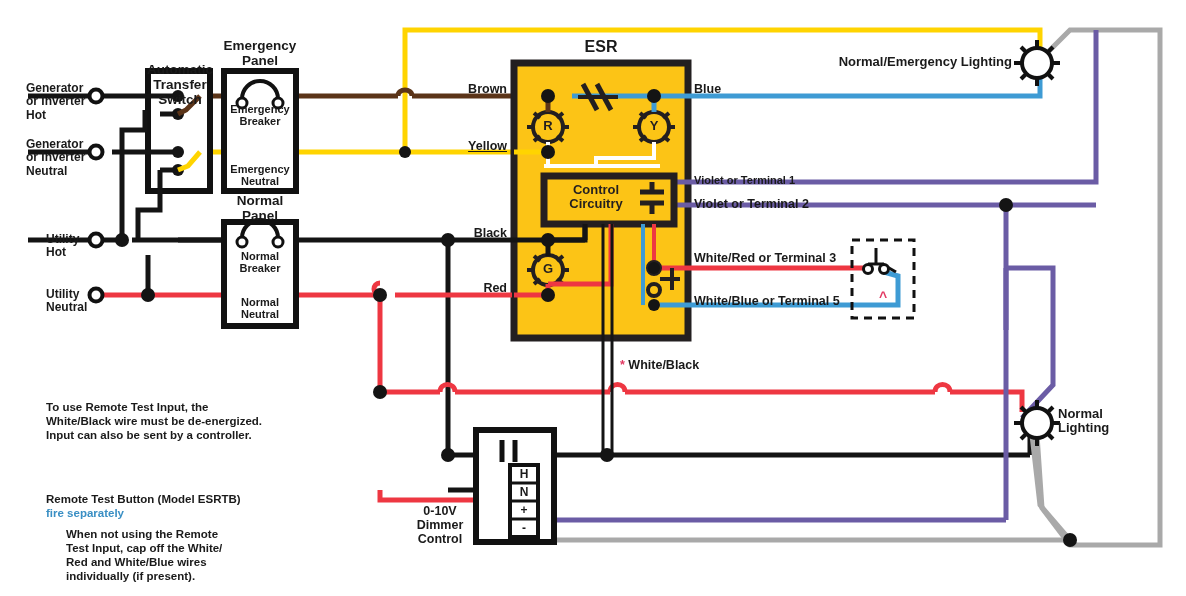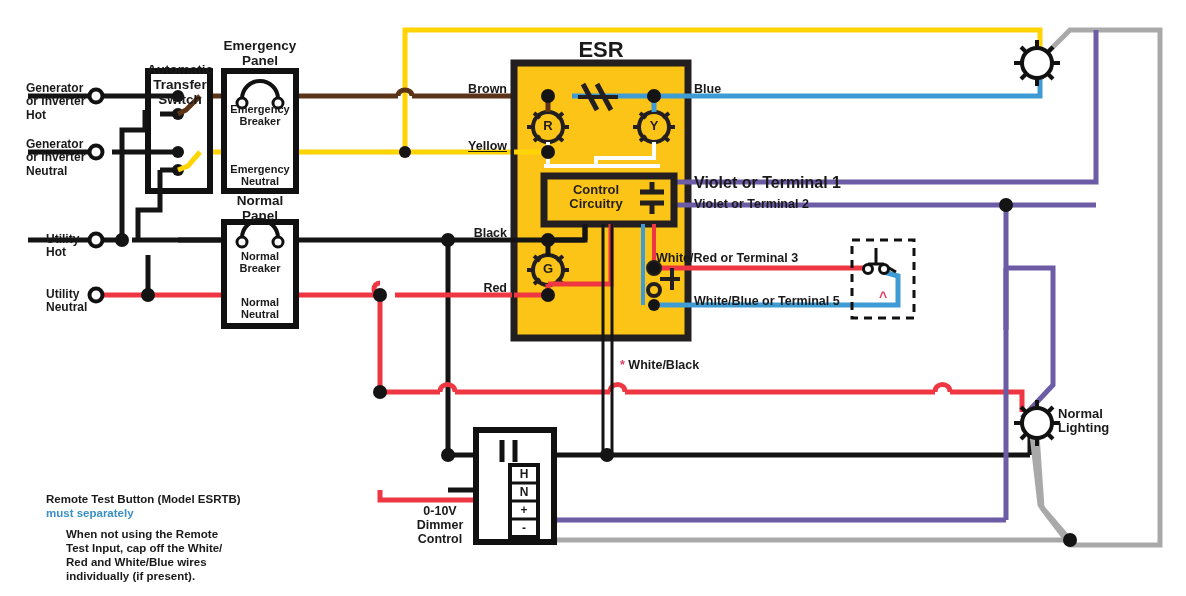--- a/index.html
+++ b/index.html
@@ -346,62 +346,66 @@
 <div class="lbl" style="left:26px;top:138px;font-size:12px;">Generator
 or Inverter
 Neutral</div>
 
 <div class="lbl" style="left:46px;top:233px;font-size:12px;">Utility
 Hot</div>
 
 <div class="lbl" style="left:46px;top:288px;font-size:12px;">Utility
 Neutral</div>
 
-<div class="lbl c" style="left:551px;top:38px;width:100px;font-size:22px;">ESR</div>
+<div class="lbl c" style="left:551px;top:38px;width:100px;font-size:16px;">ESR</div>
 
 <div class="lbl c" style="left:552px;top:183px;width:88px;font-size:13px;color:#231f20;line-height:1.08;">Control
 Circuitry</div>
 
 <div class="lbl c" style="left:538px;top:119px;width:20px;font-size:13px;color:#231f20;">R</div>
 <div class="lbl c" style="left:644px;top:119px;width:20px;font-size:13px;color:#231f20;">Y</div>
 <div class="lbl c" style="left:538px;top:262px;width:20px;font-size:13px;color:#231f20;">G</div>
 
 <div class="lbl r" style="left:412px;top:82px;width:95px;font-size:12.5px;">Brown</div>
 <div class="lbl r" style="left:412px;top:139px;width:95px;font-size:12.5px;text-decoration:underline;">Yellow</div>
 <div class="lbl r" style="left:412px;top:226px;width:95px;font-size:12.5px;">Black</div>
 <div class="lbl r" style="left:412px;top:281px;width:95px;font-size:12.5px;">Red</div>
 
 <div class="lbl" style="left:694px;top:82px;font-size:12.5px;">Blue</div>
 
-<div class="lbl" style="left:694px;top:174px;font-size:16px;">Violet or Terminal 1</div>
+<div class="lbl" style="left:694px;top:174px;font-size:11px;">Violet or Terminal 1</div>
 <div class="lbl" style="left:694px;top:197px;font-size:12.5px;">Violet or Terminal 2</div>
-<div class="lbl" style="left:656px;top:251px;font-size:12.5px;">White/Red or Terminal 3</div>
+<div class="lbl" style="left:694px;top:251px;font-size:12.5px;">White/Red or Terminal 3</div>
 <div class="lbl" style="left:694px;top:294px;font-size:12.5px;">White/Blue or Terminal 5</div>
 
 <div class="lbl" style="left:620px;top:358px;font-size:12.5px;"><span class="pink">*</span> <span>White/Black</span></div>
 
+<div class="lbl r" style="left:762px;top:55px;width:250px;font-size:13px;">Normal/Emergency Lighting</div>
 
 <div class="lbl" style="left:1058px;top:407px;font-size:13px;line-height:1.1;">Normal
 Lighting</div>
 
 <div class="lbl c" style="left:398px;top:505px;width:84px;font-size:12.5px;line-height:1.1;">0-10V
 Dimmer
 Control</div>
 
 <div class="lbl c" style="left:512px;top:468px;width:24px;font-size:12px;">H</div>
 <div class="lbl c" style="left:512px;top:486px;width:24px;font-size:12px;">N</div>
 <div class="lbl c" style="left:512px;top:504px;width:24px;font-size:12px;">+</div>
 <div class="lbl c" style="left:512px;top:522px;width:24px;font-size:12px;">-</div>
 
 <div class="lbl c pink" style="left:862px;top:290px;width:42px;font-size:14px;">^</div>
 
 
+<div class="note" style="left:46px;top:400px;"><span>To use Remote Test Input, the
+White/Black wire must be de-energized.
+Input can also be sent by a controller.</span></div>
 
 
 <div class="note" style="left:46px;top:492px;"><span>Remote Test Button (Model ESRTB)</span>
-<span class="blue">must separately</span></div>
+<span class="blue">fire separately</span></div>
 
 <div class="note" style="left:46px;top:527px;margin-left:20px;"><span>When not using the Remote
 Test Input, cap off the White/
 Red and White/Blue wires
 individually (if present).</span></div>
 
 </div>
 
 </body></html>

